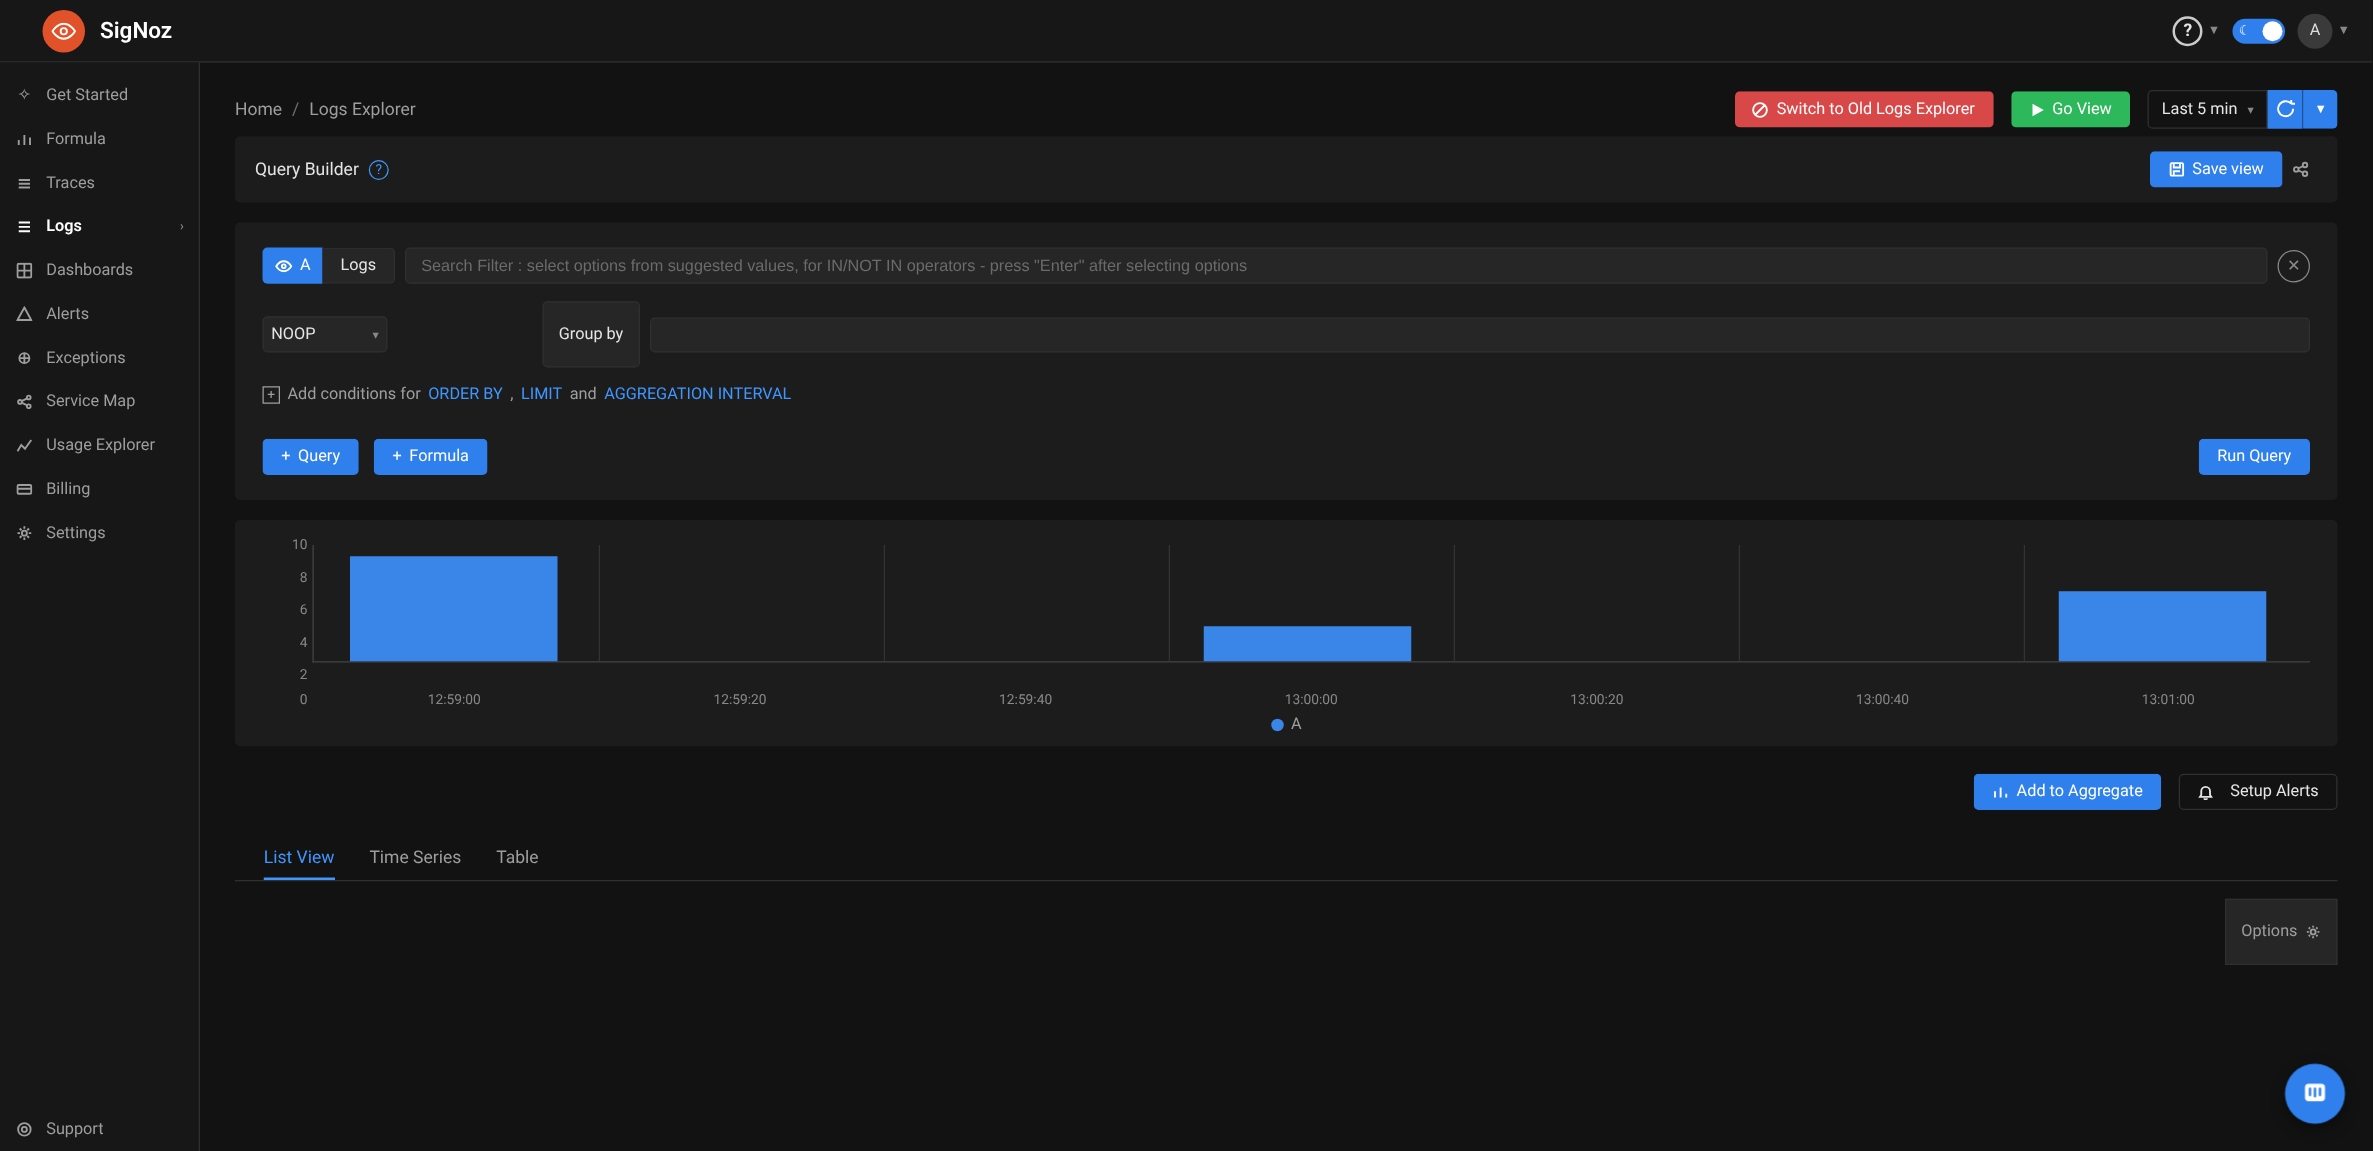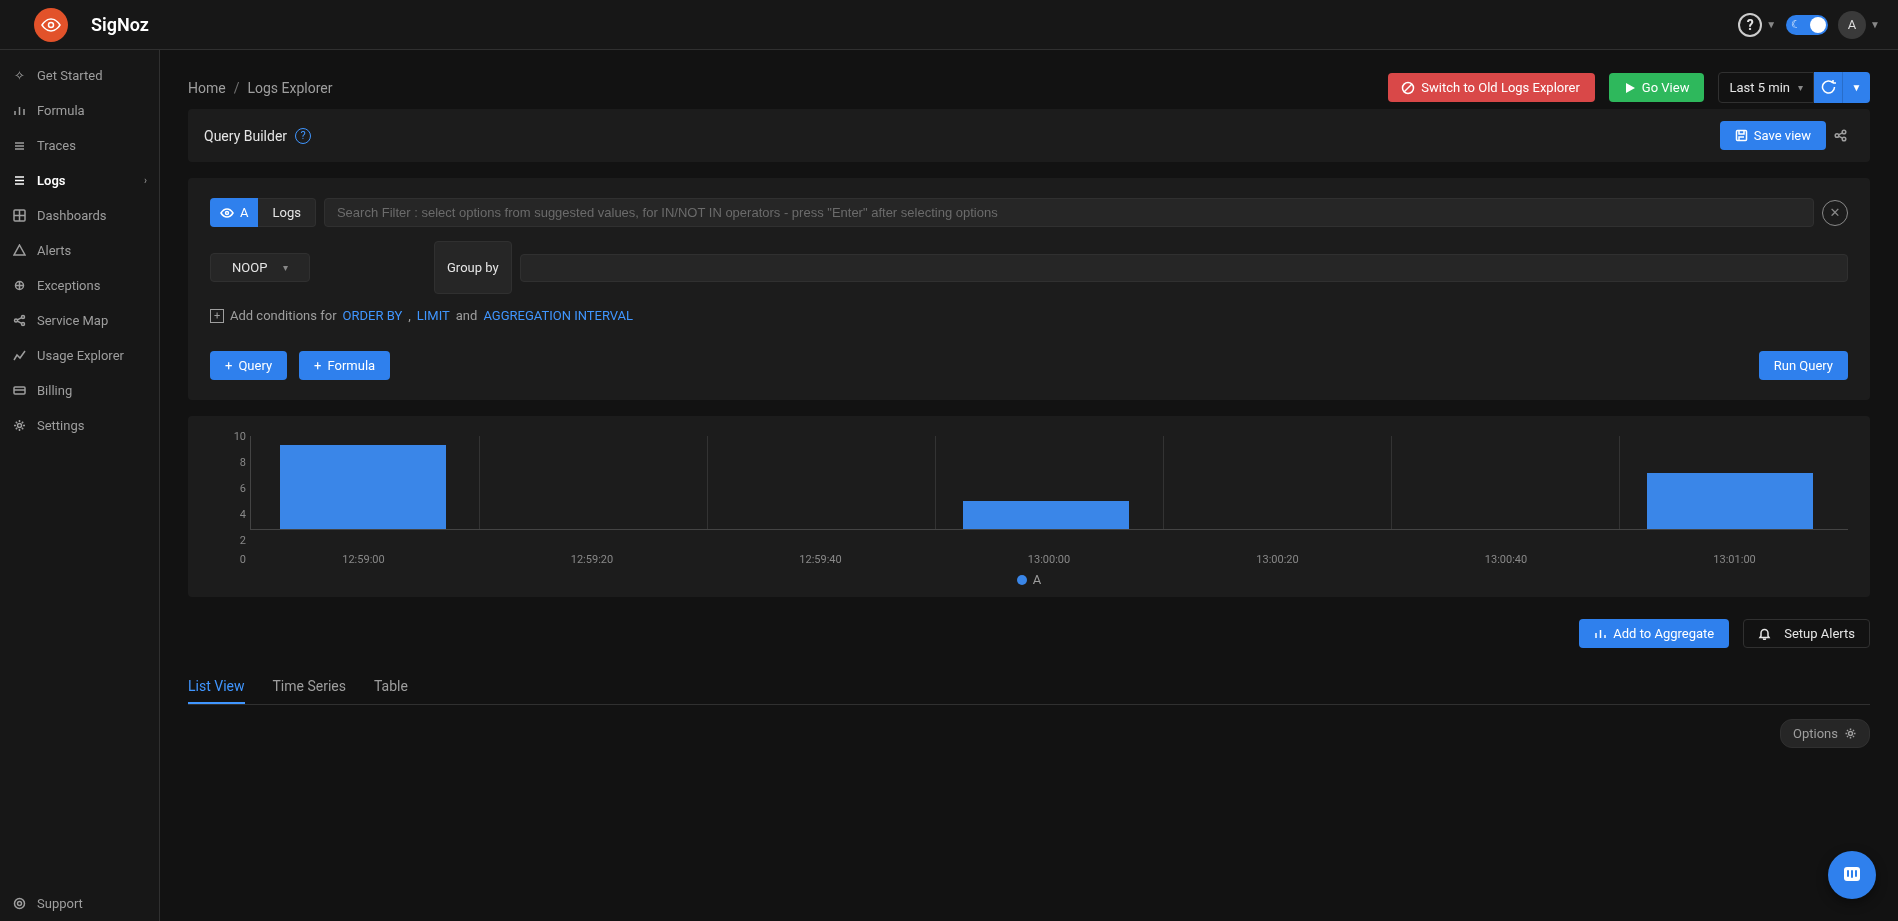--- a/index.html
+++ b/index.html
@@ -29,21 +29,21 @@
   }
 
   .topbar {
     height: 50px;
     background: var(--sidebar-bg);
     display: flex;
     align-items: center;
     padding: 0 18px 0 34px;
     border-bottom: 1px solid var(--border);
   }
-  .logo-wrap { display: flex; align-items: center; gap: 23px; cursor: pointer; }
+  .logo-wrap { display: flex; align-items: center; gap: 12px; cursor: pointer; }
   .logo-badge {
     width: 34px; height: 34px; border-radius: 50%;
     background: var(--orange-logo);
     display: flex; align-items: center; justify-content: center;
     color: #fff;
   }
   .logo-text { font-size: 18px; font-weight: 600; color: #fff; }
   .topbar-spacer { flex: 1; }
   .topbar-right { display: flex; align-items: center; gap: 10px; }
   .help-btn { display: flex; align-items: center; gap: 2px; color: var(--text); cursor: pointer; }
@@ -180,21 +180,21 @@
   }
   .search-input::placeholder { color: #6b6b6b; }
   .clear-btn {
     width: 26px; height: 26px; border: 1.5px solid #888; border-radius: 50%;
     display: flex; align-items: center; justify-content: center;
     font-size: 13px; color: #888; cursor: pointer;
   }
 
   .select-box {
     background: #262626; border: 1px solid var(--border);
-    border-radius: 4px; padding: 6px 21px;
+    border-radius: 4px; padding: 6px 6px;
     color: var(--text); font-size: 13px;
     display: flex; align-items: center; justify-content: space-between;
     cursor: pointer;
   }
   .select-noop { width: 100px; }
   .agg-input { width: 486px; }
   .groupby-label {
     background: #262626; border: 1px solid var(--border);
     border-radius: 4px; padding: 18px 12px;
     color: var(--text); font-size: 13px;
@@ -232,26 +232,26 @@
   }
 
   .tabs {
     display: flex; gap: 28px; border-bottom: 1px solid var(--border);
     margin-bottom: 14px;
   }
   .tab {
     padding: 8px 0; font-size: 14px; color: var(--text-muted); cursor: pointer;
     border-bottom: 2px solid transparent;
   }
-  .tab.active { color: var(--primary-light); border-bottom-color: var(--primary-light); }
+  .tab.active { color: var(--primary-light); border-bottom-color: var(--primary-light); margin-left: 23px; }
 
   .options-row { display: flex; justify-content: flex-end; margin-bottom: 14px; }
   .options-btn {
     background: #262626; border: 1px solid var(--border);
-    padding: 6px 12px; border-radius: 12px; color: var(--text-muted);
+    padding: 18px 12px; border-radius: 0; color: var(--text-muted);
     font-size: 13px; display: flex; align-items: center; gap: 6px; cursor: pointer;
   }
 
   .fab {
     position: fixed; right: 22px; bottom: 22px;
     width: 48px; height: 48px; border-radius: 50%;
     background: var(--primary);
     display: flex; align-items: center; justify-content: center;
     color: #fff; cursor: pointer; box-shadow: 0 4px 12px rgba(0,0,0,0.4);
   }

